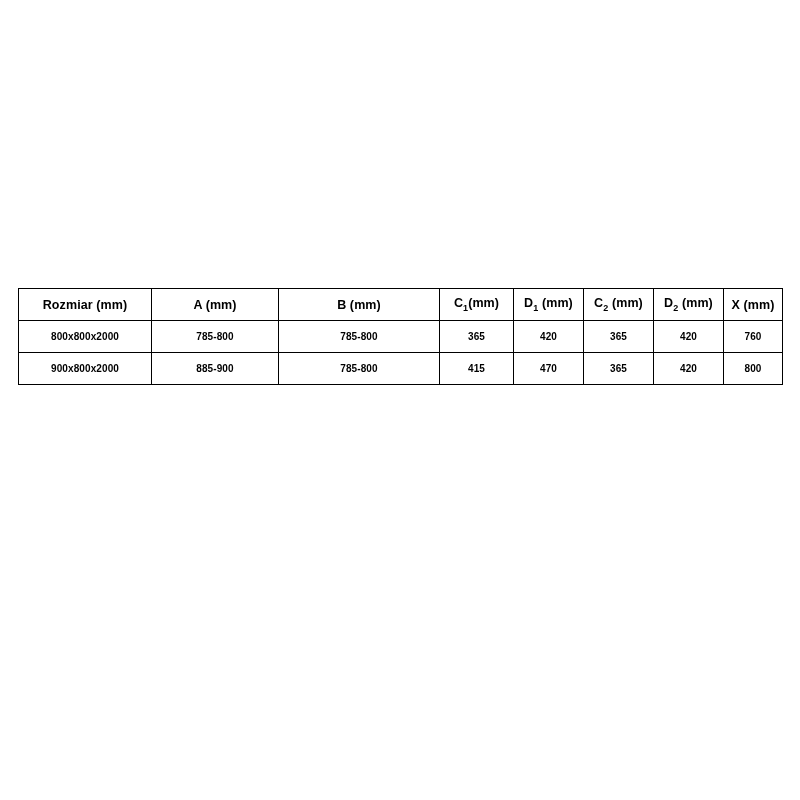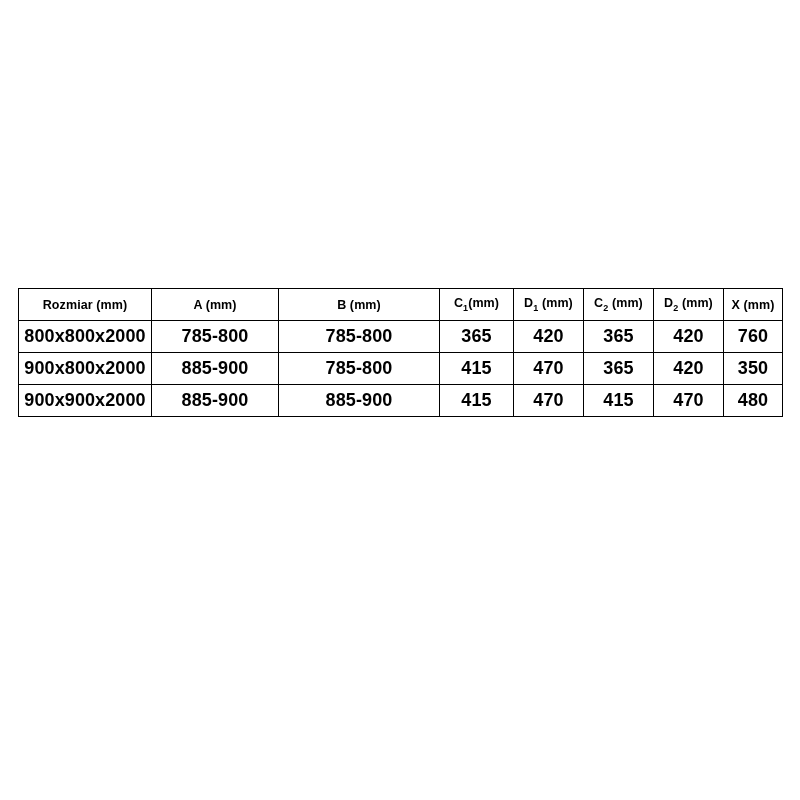--- a/index.html
+++ b/index.html
@@ -27,21 +27,21 @@
     border-collapse: collapse;
     width: 100%;
     table-layout: fixed;
   }
 
   table.spec-table th,
   table.spec-table td {
     border: 1px solid #000000;
     text-align: center;
     vertical-align: middle;
-    font-size: 18px;
+    font-size: 10px;
     font-weight: bold;
     height: 31px;
     padding: 0 2px;
     white-space: nowrap;
     letter-spacing: 0.1px;
   }
 
   table.spec-table th {
     font-size: 12.5px;
     margin-top: 29px;
@@ -107,27 +107,17 @@
         <td>760</td>
       </tr>
       <tr>
         <td>900x800x2000</td>
         <td>885-900</td>
         <td>785-800</td>
         <td>415</td>
         <td>470</td>
         <td>365</td>
         <td>420</td>
-        <td>350</td>
-      </tr>
-      <tr>
-        <td>900x900x2000</td>
-        <td>885-900</td>
-        <td>885-900</td>
-        <td>415</td>
-        <td>470</td>
-        <td>415</td>
-        <td>470</td>
-        <td>480</td>
+        <td>800</td>
       </tr>
     </tbody>
   </table>
 </div>
 
 </body></html>

